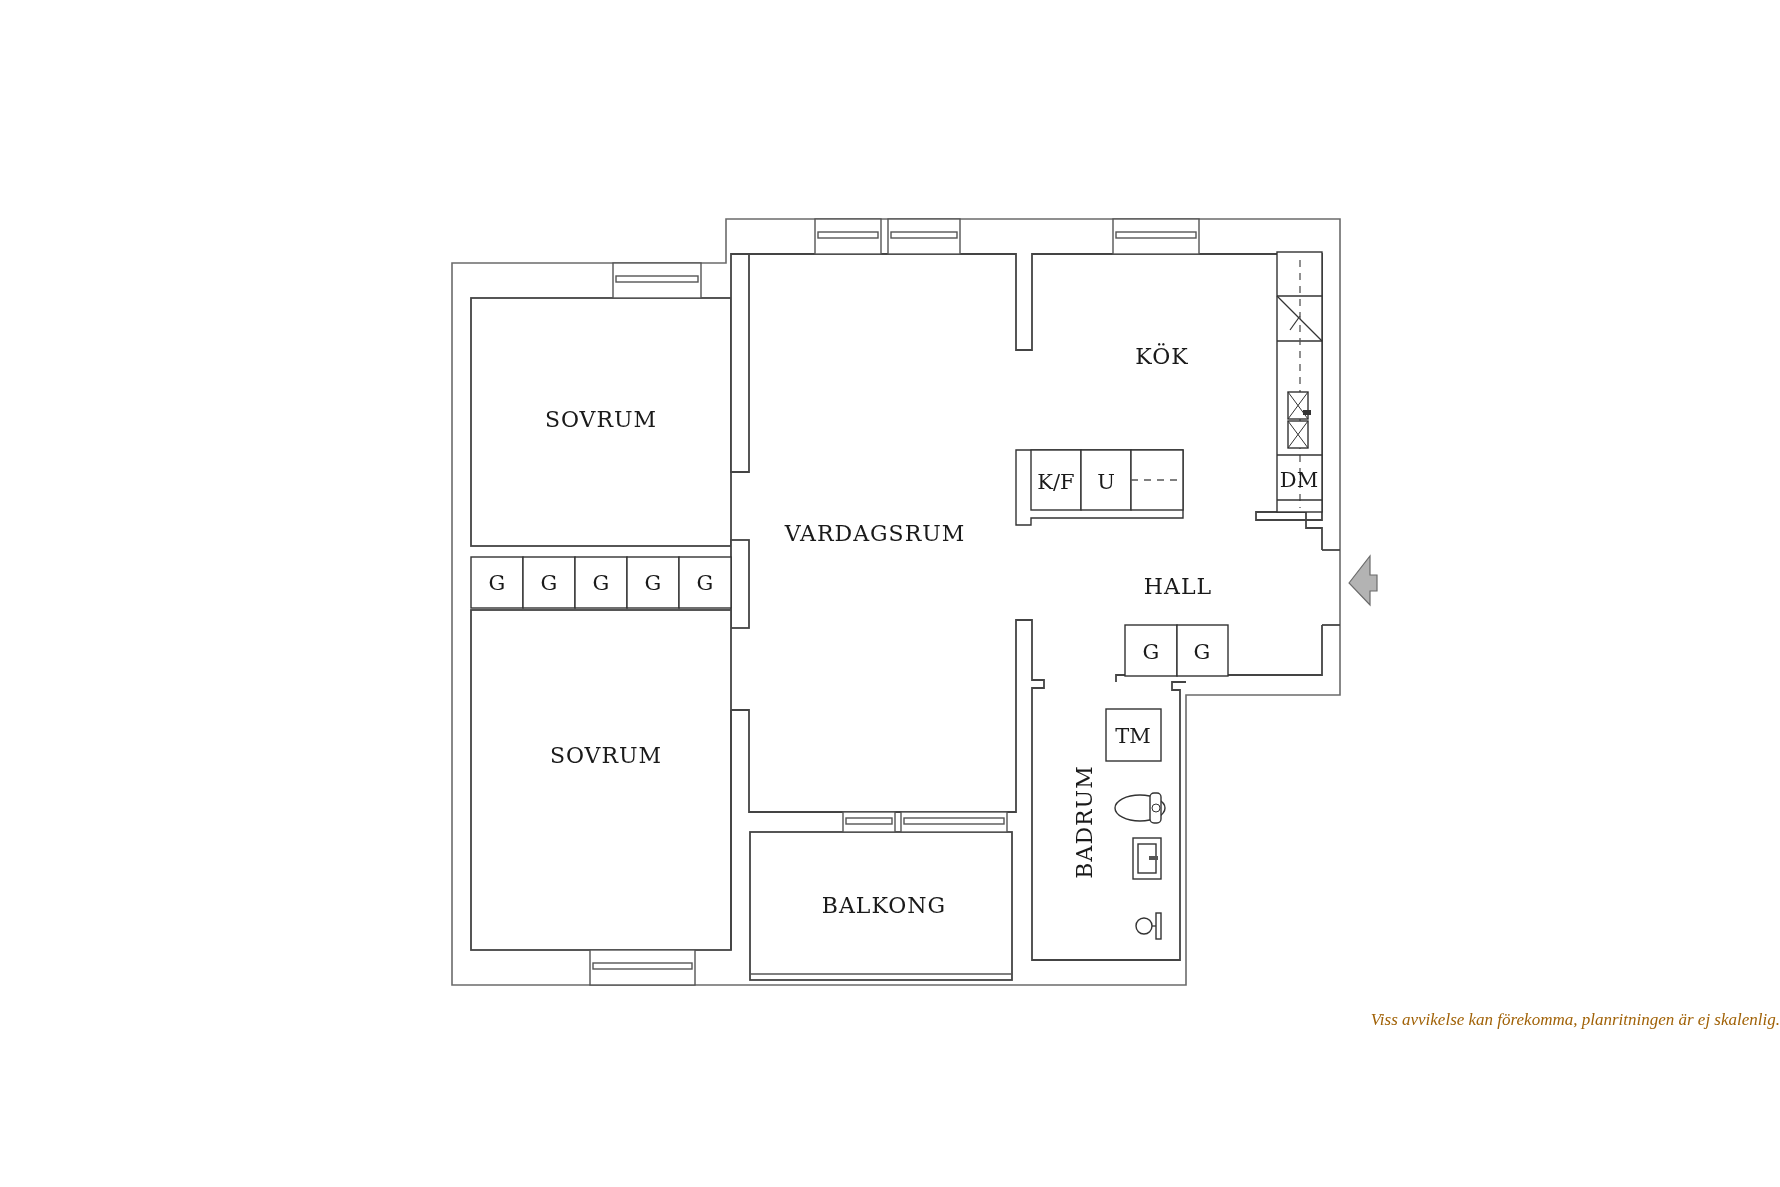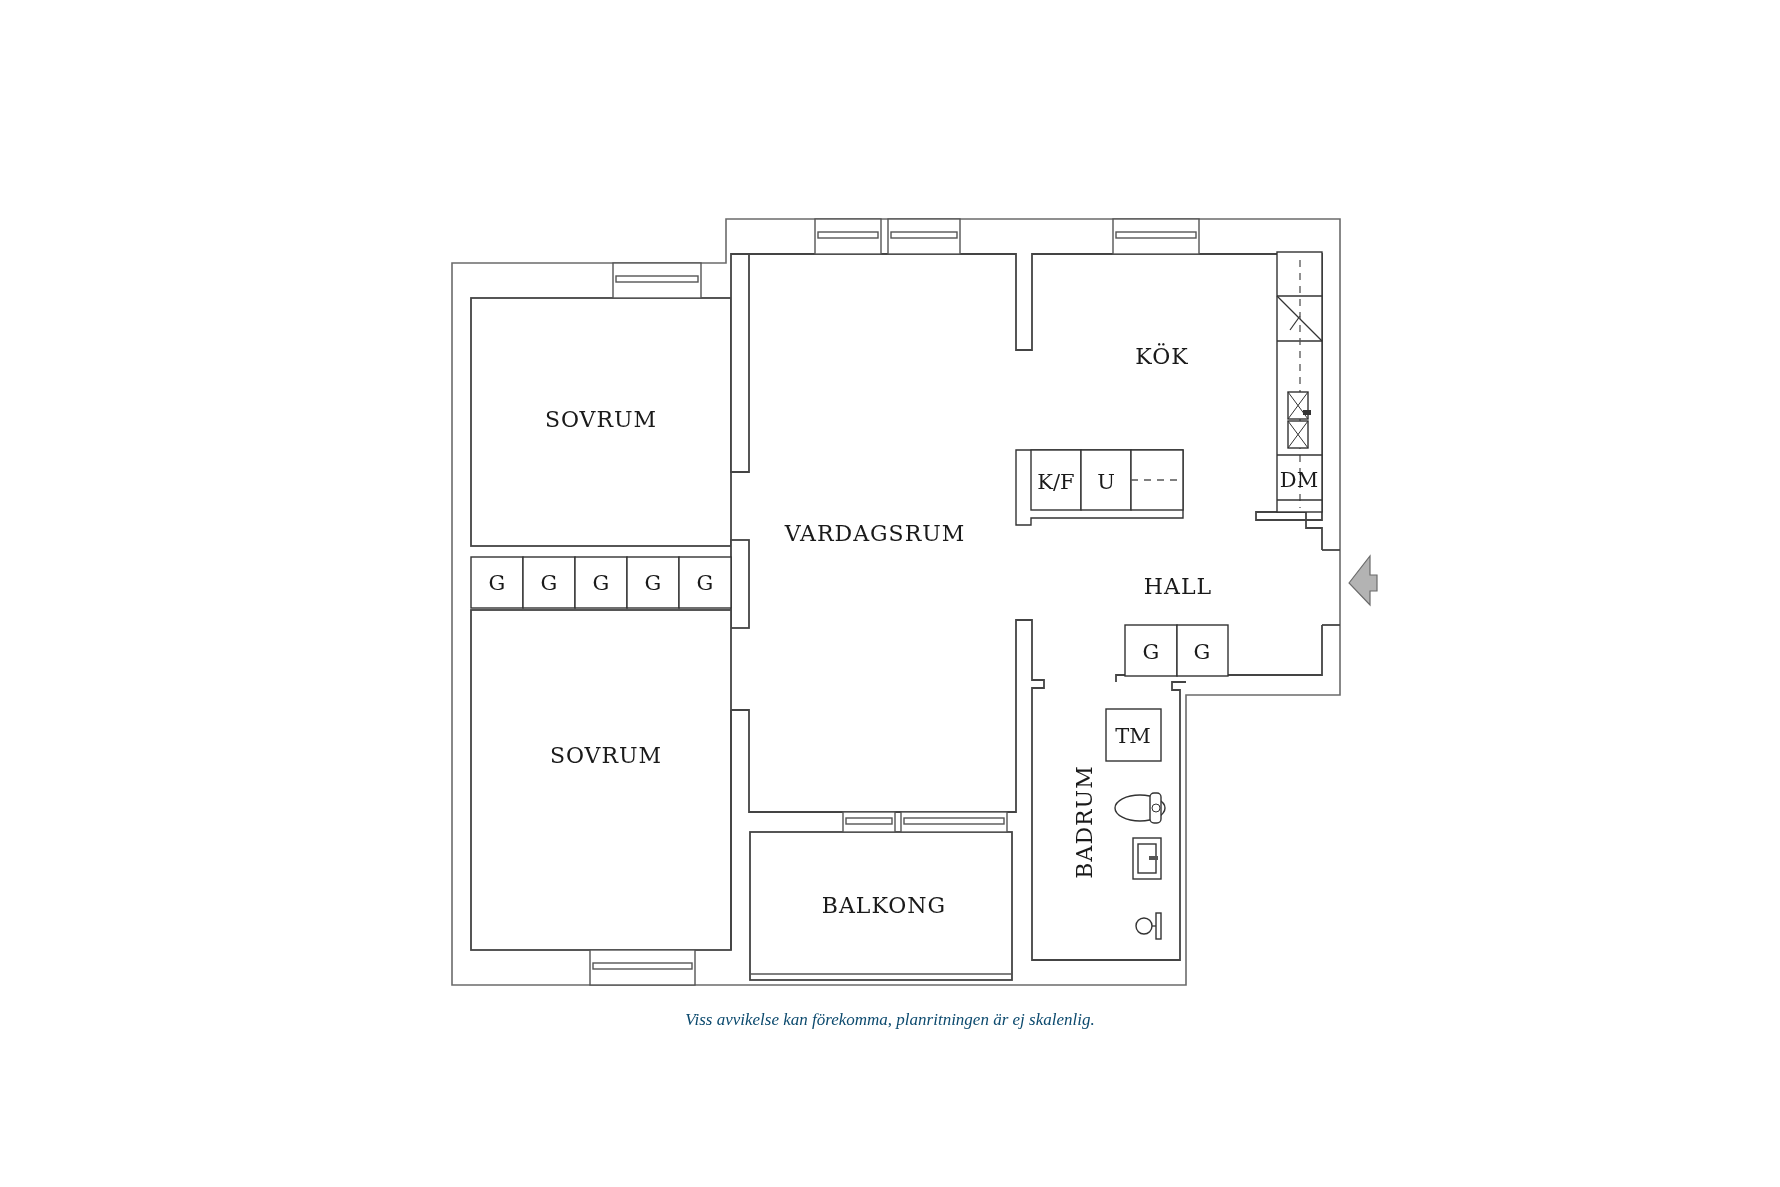--- a/index.html
+++ b/index.html
@@ -5,22 +5,22 @@
   html, body { margin: 0; padding: 0; background: #ffffff; }
   body { width: 1780px; height: 1187px; position: relative; overflow: hidden; }
   svg { position: absolute; left: 0; top: 0; }
   .wall { fill: none; stroke: #6b6b6b; stroke-width: 1.6; }
   .wall-dark { fill: #ffffff; stroke: #444; stroke-width: 1.8; }
   .win { fill: #ffffff; stroke: #555; stroke-width: 1.4; }
   .furn { fill: #ffffff; stroke: #333; stroke-width: 1.4; }
   .dash { fill: none; stroke: #555; stroke-width: 1.3; stroke-dasharray: 7 6; }
   .room-label { font-family: "DejaVu Serif", "Liberation Serif", serif; font-size: 22px; fill: #1a1a1a; letter-spacing: 1px; }
   .unit-label { font-family: "DejaVu Serif", "Liberation Serif", serif; font-size: 21px; fill: #1a1a1a; }
-  .note { position: absolute; left: 0; width: 1780px; top: 1010px; text-align: center;
-          font-family: "Liberation Serif", "DejaVu Serif", serif; font-style: italic; font-size: 17px; color: #0c4a6e; }
+  .note { position: absolute; left: 0; width: 1780px; top: 1010px; text-align: right;
+          font-family: "Liberation Serif", "DejaVu Serif", serif; font-style: italic; font-size: 17px; color: #a16207; }
 </style>
 </head>
 <body>
 
 <svg width="1780" height="1187" viewBox="0 0 1780 1187" xmlns="http://www.w3.org/2000/svg">
 
   <g>
     <path class="wall" d="M452 263 L726 263 L726 219 L1340 219 L1340 695 L1186 695 L1186 985 L452 985 Z"></path>
   </g>
 

